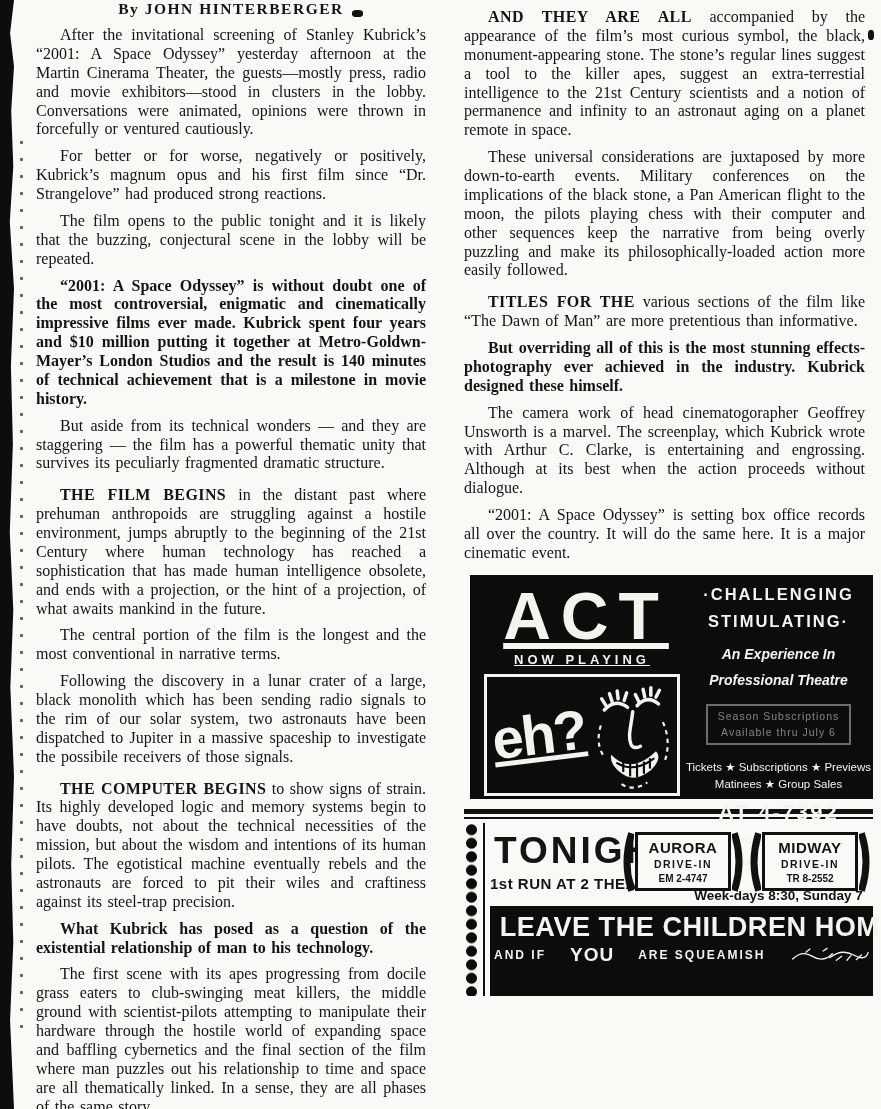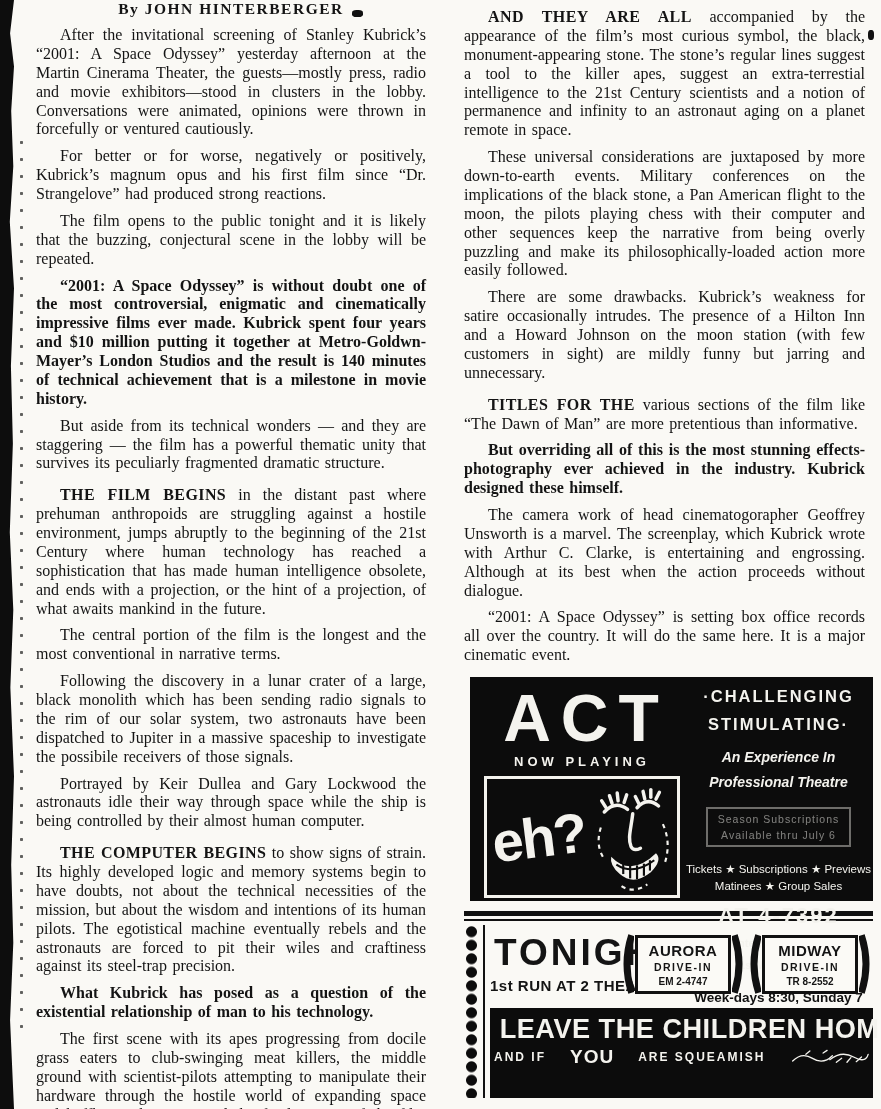--- a/index.html
+++ b/index.html
@@ -51,21 +51,21 @@
   .graf .lead{font-weight:700;letter-spacing:.4px;}
   .graf.section{margin-top:13px;}
   .graf.section-sm{margin-top:8px;}
 
   
   .act-ad{
     margin:12px 0 0 14px;background:#0c0c0c;color:#f4f3ee;
     display:flex;height:224px;font-family:"Liberation Sans",sans-serif;
     padding:6px 4px 6px 6px;box-sizing:border-box;
   }
-  .act-left{flex:0 0 212px;display:flex;flex-direction:column;align-items:center;}
+  .act-left{flex:0 0 212px;display:flex;flex-direction:column;align-items:center;text-decoration:underline;}
   .act-logo{font-size:66px;font-weight:800;letter-spacing:10px;line-height:1;margin:2px 0 0 8px;}
   .now-playing{font-size:13px;font-weight:700;letter-spacing:4px;margin:3px 0 7px;}
   .show-box{
     border:3px solid #f4f3ee;width:196px;height:122px;box-sizing:border-box;
     display:flex;align-items:center;justify-content:space-around;padding:2px;
   }
   .show-title{
     font-size:56px;font-weight:800;transform:rotate(-7deg);
     letter-spacing:-2px;margin-left:2px;
   }
@@ -146,30 +146,28 @@
     <div class="col-left">
       <div class="byline">By JOHN HINTERBERGER</div>
       <p class="graf"><b class="lead"></b><span>After the invitational screening of Stanley Kubrick’s “2001: A Space Odyssey” yesterday afternoon at the Martin Cinerama Theater, the guests—mostly press, radio and movie exhibitors—stood in clusters in the lobby. Conversations were animated, opinions were thrown in forcefully or ventured cautiously.</span></p>
       <p class="graf"><b class="lead"></b><span>For better or for worse, negatively or positively, Kubrick’s magnum opus and his first film since “Dr. Strangelove” had produced strong reactions.</span></p>
       <p class="graf"><b class="lead"></b><span>The film opens to the public tonight and it is likely that the buzzing, conjectural scene in the lobby will be repeated.</span></p>
       <p class="graf bold section-sm"><b class="lead"></b><span>“2001: A Space Odyssey” is without doubt one of the most controversial, enigmatic and cinematically impressive films ever made. Kubrick spent four years and $10 million putting it together at Metro-Goldwn-Mayer’s London Studios and the result is 140 minutes of technical achievement that is a milestone in movie history.</span></p>
       <p class="graf"><b class="lead"></b><span>But aside from its technical wonders — and they are staggering — the film has a powerful thematic unity that survives its peculiarly fragmented dramatic structure.</span></p>
       <p class="graf section"><b class="lead">THE FILM BEGINS</b><span> in the distant past where prehuman anthropoids are struggling against a hostile environment, jumps abruptly to the beginning of the 21st Century where human technology has reached a sophistication that has made human intelligence obsolete, and ends with a projection, or the hint of a projection, of what awaits mankind in the future.</span></p>
       <p class="graf"><b class="lead"></b><span>The central portion of the film is the longest and the most conventional in narrative terms.</span></p>
       <p class="graf"><b class="lead"></b><span>Following the discovery in a lunar crater of a large, black monolith which has been sending radio signals to the rim of our solar system, two astronauts have been dispatched to Jupiter in a massive spaceship to investigate the possibile receivers of those signals.</span></p>
-      <p class="graf"><b class="lead"></b><span>Portrayed by Keir Dullea and Gary Lockwood the astronauts idle their way through space while the ship is being controlled by their almost human computer.</span></p>
       <p class="graf section"><b class="lead">THE COMPUTER BEGINS</b><span> to show signs of strain. Its highly developed logic and memory systems begin to have doubts, not about the technical necessities of the mission, but about the wisdom and intentions of its human pilots. The egotistical machine eventually rebels and the astronauts are forced to pit their wiles and craftiness against its steel-trap precision.</span></p>
       <p class="graf bold section-sm"><b class="lead"></b><span>What Kubrick has posed as a question of the existential relationship of man to his technology.</span></p>
       <p class="graf"><b class="lead"></b><span>The first scene with its apes progressing from docile grass eaters to club-swinging meat killers, the middle ground with scientist-pilots attempting to manipulate their hardware through the hostile world of expanding space and baffling cybernetics and the final section of the film where man puzzles out his relationship to time and space are all thematically linked. In a sense, they are all phases of the same story.</span></p>
     </div>
 
     <div class="col-right">
       <p class="graf"><b class="lead">AND THEY ARE ALL</b><span> accompanied by the appearance of the film’s most curious symbol, the black, monument-appearing stone. The stone’s regular lines suggest a tool to the killer apes, suggest an extra-terrestial intelligence to the 21st Century scientists and a notion of permanence and infinity to an astronaut aging on a planet remote in space.</span></p>
       <p class="graf"><b class="lead"></b><span>These universal considerations are juxtaposed by more down-to-earth events. Military conferences on the implications of the black stone, a Pan American flight to the moon, the pilots playing chess with their computer and other sequences keep the narrative from being overly puzzling and make its philosophically-loaded action more easily followed.</span></p>
-      <p class="graf"><b class="lead"></b><span>There are some drawbacks. Kubrick’s weakness for satire occasionally intrudes. The presence of a Hilton Inn and a Howard Johnson on the moon station (with few customers in sight) are mildly funny but jarring and unnecessary.</span></p>
       <p class="graf section"><b class="lead">TITLES FOR THE</b><span> various sections of the film like “The Dawn of Man” are more pretentious than informative.</span></p>
       <p class="graf bold section-sm"><b class="lead"></b><span>But overriding all of this is the most stunning effects-photography ever achieved in the industry. Kubrick designed these himself.</span></p>
       <p class="graf"><b class="lead"></b><span>The camera work of head cinematogorapher Geoffrey Unsworth is a marvel. The screenplay, which Kubrick wrote with Arthur C. Clarke, is entertaining and engrossing. Although at its best when the action proceeds without dialogue.</span></p>
       <p class="graf"><b class="lead"></b><span>“2001: A Space Odyssey” is setting box office records all over the country. It will do the same here. It is a major cinematic event.</span></p>
 
       <div class="act-ad">
         <div class="act-left">
           <div class="act-logo">ACT</div>
           <div class="now-playing">NOW PLAYING</div>
           <div class="show-box">

